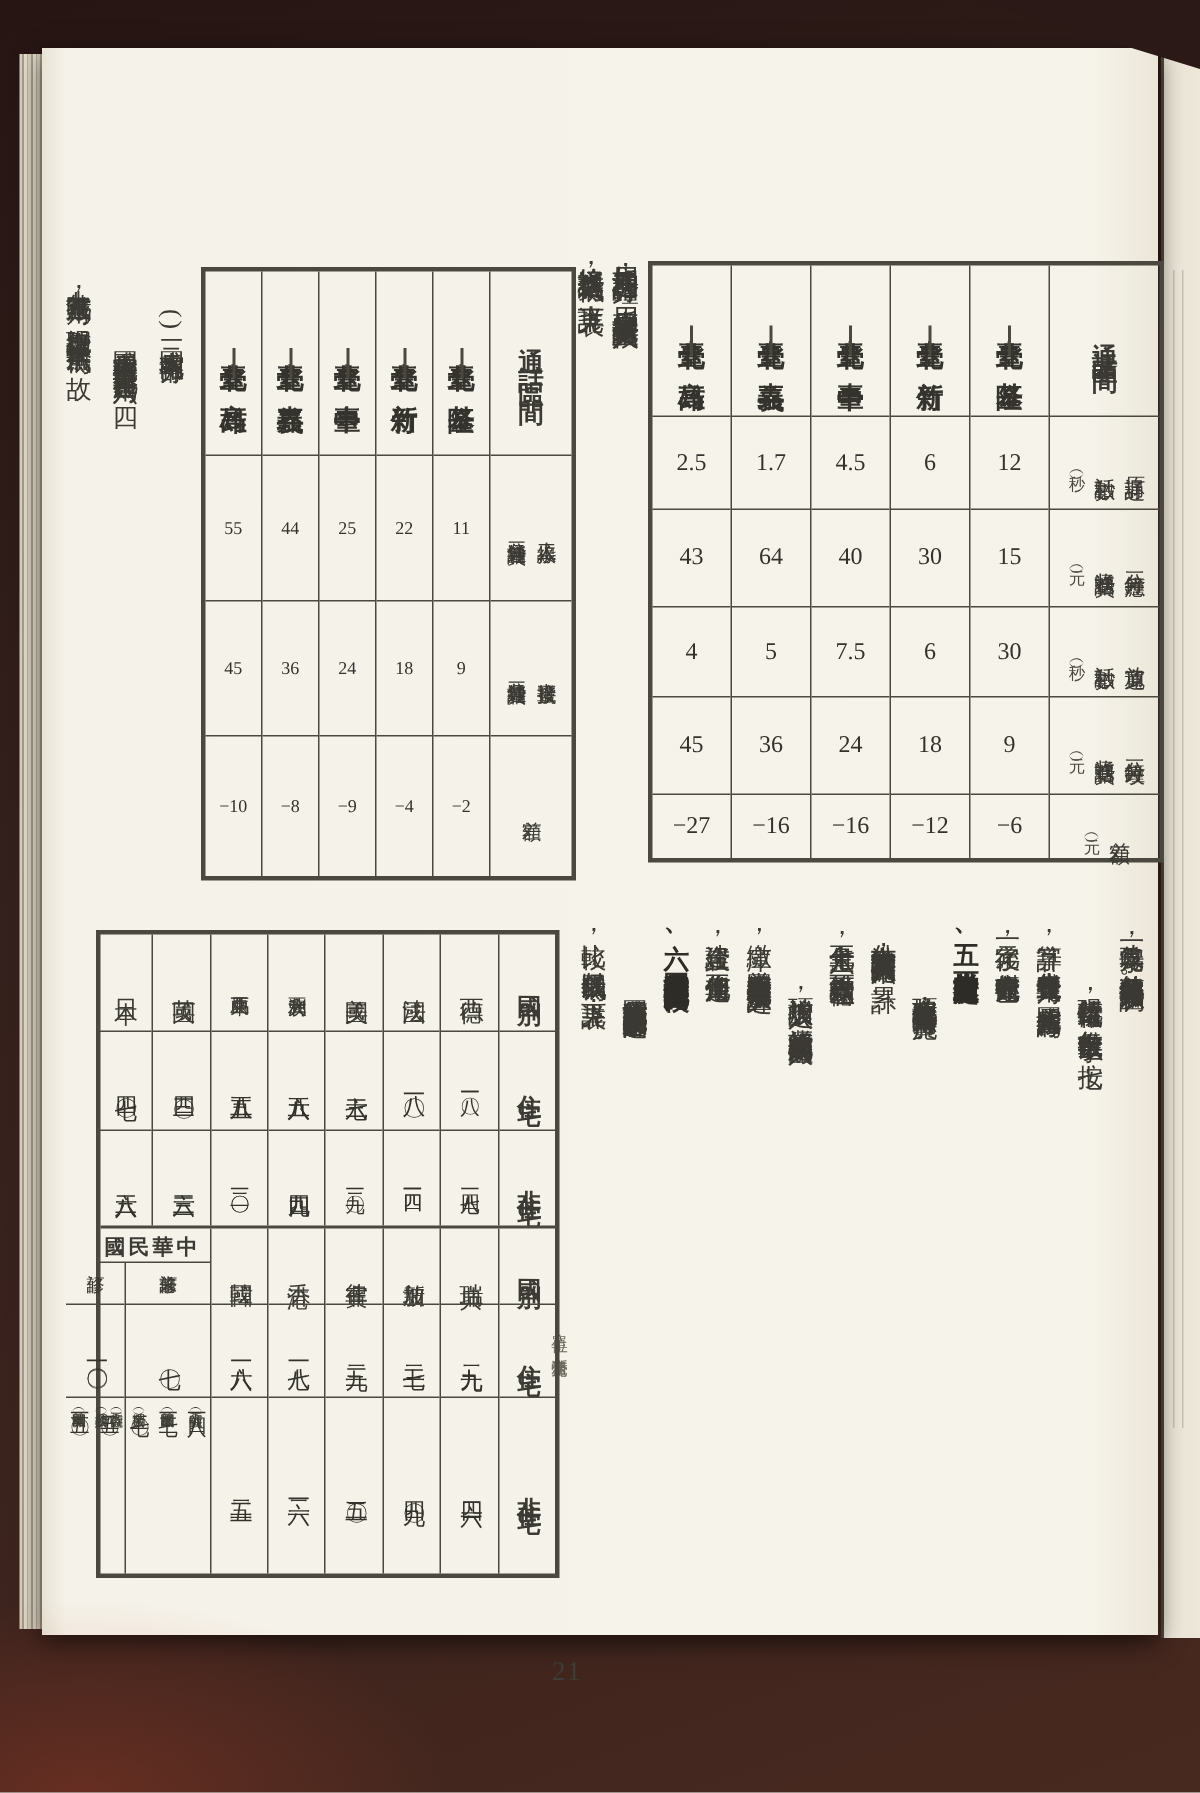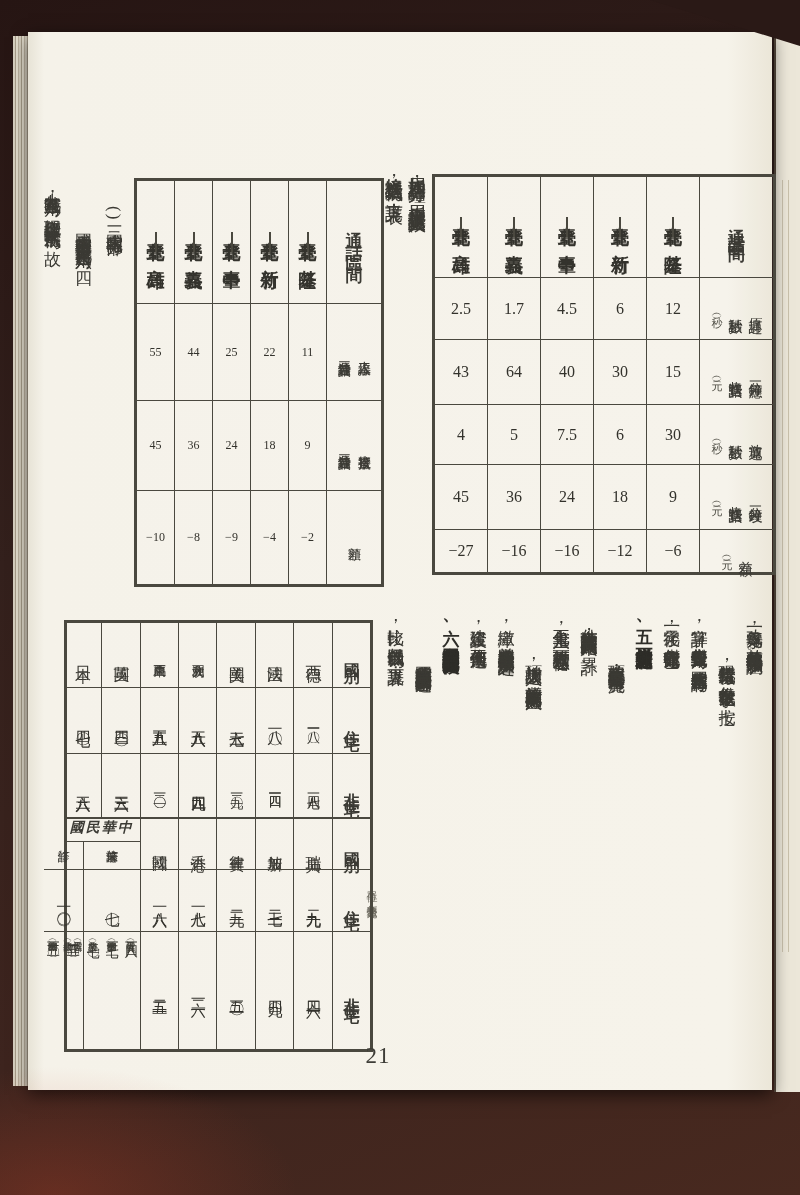--- a/index.html
+++ b/index.html
@@ -31,22 +31,22 @@
   #top-left-text .tl{line-height:31px;}
   #top-left-text .pad-a{padding-top:26px;}
   #top-left-text .pad-b{padding-top:40px;}
   #intro-text{left:352px;top:131px;height:452px;width:48px;font-size:18px;letter-spacing:1px;}
   #intro-text .in{line-height:23px;}
   #right-text{left:350px;top:584px;height:442px;width:390px;font-size:17px;letter-spacing:.5px;}
   #right-text .bt{line-height:27.6px;}
   #right-text .ind{padding-top:36px;}
   #right-text .hd{font-weight:700;color:#2e2d28;}
   #unit-note{left:336px;top:850px;height:110px;font-size:11px;letter-spacing:1px;color:#6a675c;}
-  #page-num{position:absolute;left:330px;top:1011px;width:40px;text-align:center;
-    font-size:23px;color:#3e3d37;letter-spacing:1px;}
+  #page-num{position:absolute;left:330px;top:1072px;width:40px;text-align:center;
+    font-size:18px;color:#3e3d37;letter-spacing:1px;}
 
   
   .fare{position:absolute;display:flex;flex-direction:row-reverse;
     border:3px solid var(--line,#4a483f);background:rgba(255,255,255,.06);}
   .fare .fcol{display:flex;flex-direction:column;}
   .fare .fcol:not(:last-child){border-left:1px solid var(--line,#4a483f);}
   .fare .cell{border-top:1px solid var(--line,#4a483f);box-sizing:border-box;}
   .fare .cell.r0{border-top:none;}
   .fare .num{display:flex;align-items:center;justify-content:center;font-size:16px;color:#33322c;}
   .fare .route{display:flex;flex-direction:column;align-items:center;justify-content:center;gap:3px;}
@@ -92,22 +92,22 @@
   .pcell{display:flex;align-items:center;justify-content:center;box-sizing:border-box;}
   .pcell.p-r1,.pcell.p-r2{border-top:1px solid var(--line,#4a483f);}
   .h1 .p-r0{height:64px;} .h1 .p-r1{height:66px;} .h1 .p-r2{height:64px;}
   .h2 .p-r0{height:50px;} .h2 .p-r1{height:62px;} .h2 .p-r2{height:118px;}
   .cname{font-size:16px;letter-spacing:2px;}
   .cname.mid{font-size:15px;letter-spacing:0;}
   .cname.long{font-size:12.5px;letter-spacing:0;line-height:13px;}
   .pval{font-size:15px;letter-spacing:1px;color:#33322c;}
   .pval.long{font-size:13px;letter-spacing:0;}
   .ph-t{font-size:16px;letter-spacing:4px;font-weight:600;}
-  .roc-name{height:22px;display:flex;align-items:flex-start;justify-content:center;
-    border-bottom:1px solid var(--line,#4a483f);font-size:14px;letter-spacing:2px;font-weight:600;font-style:italic;}
+  .roc-name{height:22px;display:flex;align-items:flex-end;justify-content:center;
+    border-bottom:1px solid var(--line,#4a483f);font-size:14px;letter-spacing:2px;font-weight:600;}
   .roc-body{display:flex;flex-direction:row-reverse;flex:1;}
   .roc-sub{flex:1;display:flex;flex-direction:column;}
   .roc-sub:nth-child(2){border-right:1px solid var(--line,#4a483f);}
   .roc-lab{height:27px;display:flex;align-items:center;justify-content:center;}
   .roc-lab-t{font-size:12px;line-height:13px;height:30px;letter-spacing:0;}
   .pcell.grps{flex-direction:row;display:flex;flex-direction:row-reverse;
     align-items:flex-start;justify-content:center;padding-top:3px;gap:1px;}
   .grp{display:flex;flex-direction:column;align-items:center;}
   .gv{font-size:13px;letter-spacing:0;color:#33322c;}
   .gcats{display:flex;flex-direction:row-reverse;}

